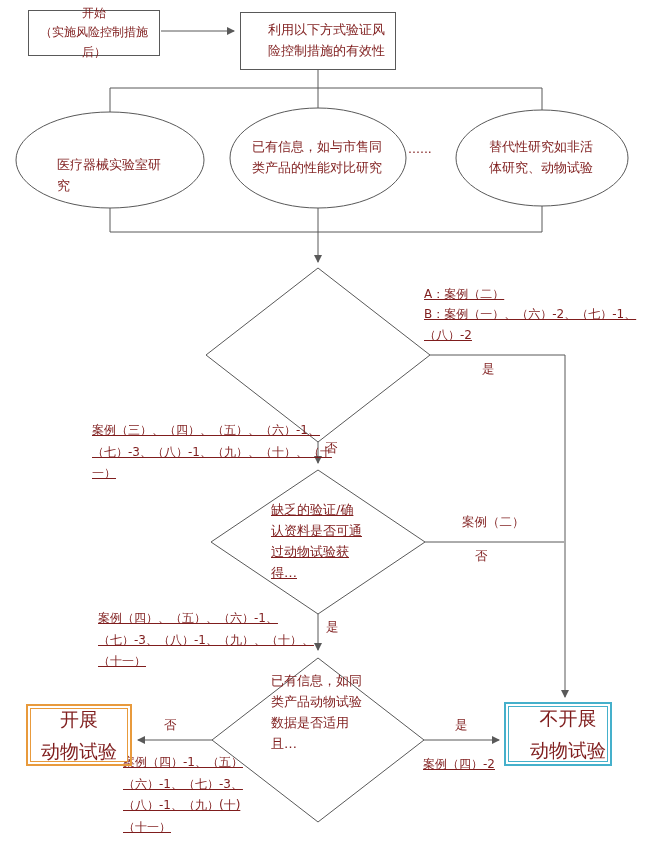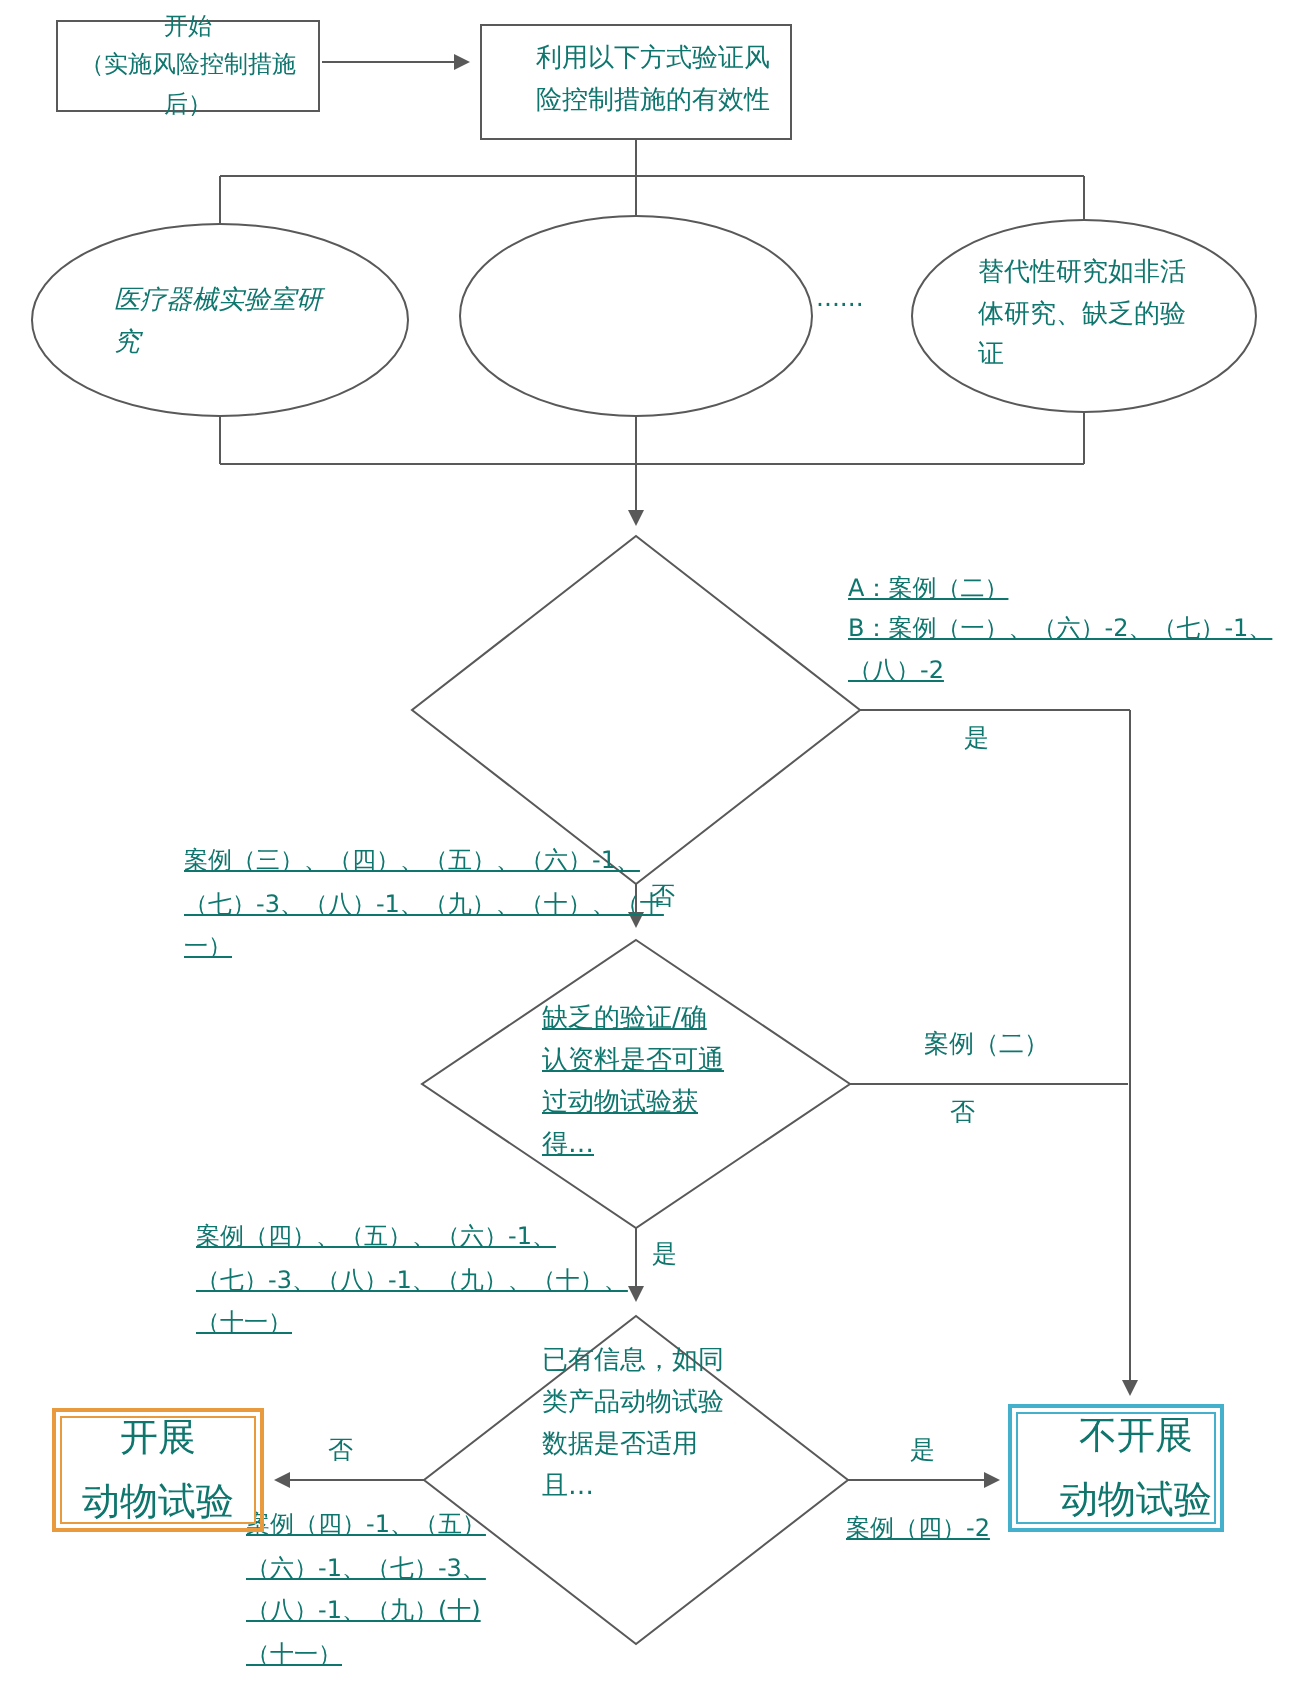--- a/index.html
+++ b/index.html
@@ -1,18 +1,18 @@
 <!DOCTYPE html>
 <html><head>
 <meta charset="utf-8">
 <style>
   html,body{margin:0;padding:0;background:#fff;}
   .canvas{
     position:relative;width:645px;height:852px;background:#ffffff;
-    font-family:"DejaVu Sans","Liberation Sans",sans-serif;color:#0f766e;
+    font-family:"DejaVu Sans","Liberation Sans",sans-serif;color:#7f1d1d;
     overflow:hidden;
   }
   .abs{position:absolute;}
   svg.wires{position:absolute;left:0;top:0;}
   .rect-node{
     position:absolute;border:1px solid #595959;background:#fff;
     display:flex;flex-direction:column;align-items:center;justify-content:center;
     text-align:center;box-sizing:border-box;
   }
   .node-text{font-size:13px;line-height:1.6;}
@@ -71,25 +71,28 @@
 
   <div class="rect-node node-text" style="left:28px;top:10px;width:132px;height:46px;font-size:12px;">
     <span>开始</span>
     <span>（实施风险控制措施后）</span>
   </div>
 
   <div class="rect-node" style="left:240px;top:12px;width:156px;height:58px;padding-left:20px;">
     <span class="inner node-text" style="width:120px;">利用以下方式验证风险控制措施的有效性</span>
   </div>
 
-  <div class="abs flex-center" style="left:16px;top:114px;width:188px;height:96px;font-style:italic;">
+  <div class="abs flex-center" style="left:16px;top:128px;width:188px;height:96px;">
     <span class="inner node-text" style="width:106px;">医疗器械实验室研究</span>
   </div>
+  <div class="abs flex-center" style="left:230px;top:108px;width:176px;height:100px;">
+    <span class="inner node-text" style="width:132px;">已有信息，如与市售同类产品的性能对比研究</span>
+  </div>
   <div class="abs flex-center" style="left:456px;top:110px;width:172px;height:96px;">
-    <span class="inner node-text" style="width:106px;">替代性研究如非活体研究、缺乏的验证</span>
+    <span class="inner node-text" style="width:106px;">替代性研究如非活体研究、动物试验</span>
   </div>
   <div class="edge-lbl" style="left:408px;top:140px;">......</div>
 
   <div class="case-lbl" style="left:424px;top:284px;width:220px;line-height:1.7;">
     <div>A：案例（二）</div>
     <div>B：案例（一）、（六）-2、（七）-1、（八）-2</div>
   </div>
   <div class="edge-lbl" style="left:482px;top:360px;">是</div>
   <div class="edge-lbl" style="left:325px;top:439px;">否</div>
   <div class="case-lbl" style="left:92px;top:420px;width:240px;">案例（三）、（四）、（五）、（六）-1、（七）-3、（八）-1、（九）、（十）、（十一）</div>

